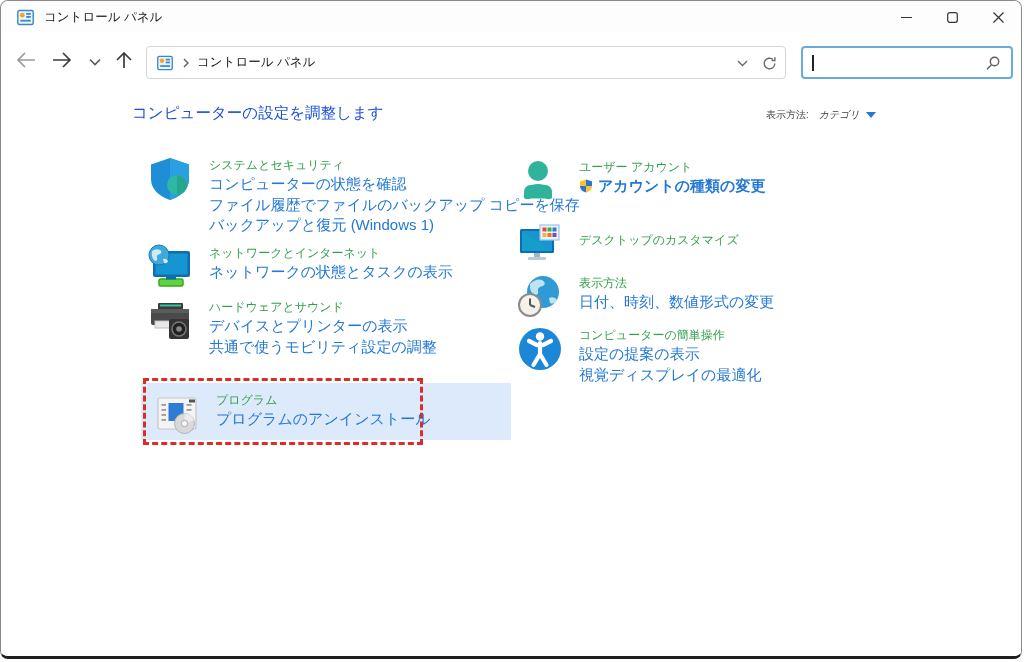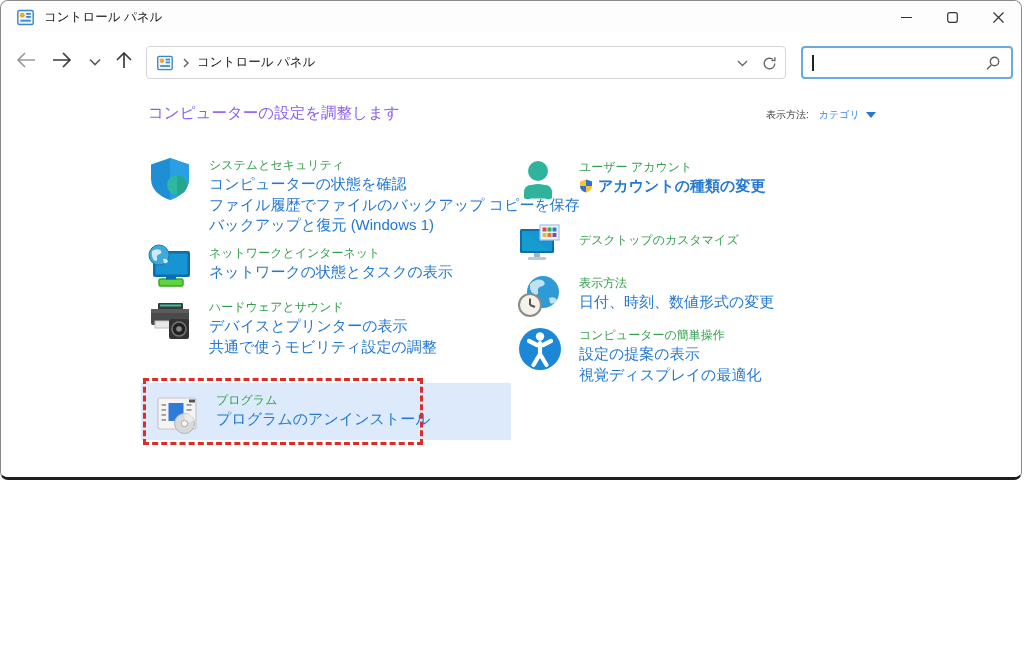--- a/index.html
+++ b/index.html
@@ -1,17 +1,17 @@
 <!DOCTYPE html>
 <html><head>
 <meta charset="utf-8">
 <style>
   html,body{margin:0;padding:0;background:#fff;}
   body{font-family:"Liberation Sans","DejaVu Sans",sans-serif;-webkit-font-smoothing:antialiased;}
-  .window{position:relative;width:1022px;height:480px;background:#fff;border:1px solid #8a8a8a;
+  .window{position:relative;width:1022px;height:659px;background:#fff;border:1px solid #8a8a8a;
     border-bottom:3px solid #1f1f1f;border-radius:8px;overflow:hidden;box-sizing:border-box;}
   
   .titlebar{position:relative;height:32px;background:#fdfdfd;display:flex;align-items:center;}
   .titlebar .app-icon{margin-left:16px;width:17px;height:17px;flex:0 0 auto;}
   .titlebar .title{margin-left:10px;font-size:12.5px;color:#1b1b1b;}
   .win-controls{position:absolute;right:0;top:0;height:32px;display:flex;}
   .win-btn{width:46px;height:32px;display:flex;align-items:center;justify-content:center;}
   
   .toolbar{position:relative;height:54px;background:#fff;}
   .nav-btn{position:absolute;top:50px;width:30px;height:26px;display:flex;align-items:center;justify-content:center;}
@@ -23,23 +23,23 @@
   .addressbar .crumb-text{font-size:12.5px;color:#1b1b1b;}
   .addr-right{position:absolute;right:8px;top:0;height:33px;display:flex;align-items:center;gap:14px;}
   .searchbox{position:absolute;left:800px;top:13px;width:212px;height:33px;border:2px solid #6aabdd;
     border-radius:4px;box-sizing:border-box;background:#fff;}
   .searchbox input{position:absolute;left:8px;top:3px;width:160px;height:23px;border:none;outline:none;
     font-size:12.5px;font-family:inherit;background:transparent;}
   .caret{position:absolute;left:9px;top:7px;width:1.5px;height:16px;background:#222;}
   .search-glyph{position:absolute;right:10px;top:7px;}
   
   .content{position:relative;height:573px;background:#fff;}
-  .page-title{position:absolute;left:147px;top:16px;font-size:15.5px;color:#8b5cf6;}
+  .page-title{position:absolute;left:131px;top:16px;font-size:15.5px;color:#1d4ed8;}
   .viewby{position:absolute;left:765px;top:21px;font-size:10px;color:#454545;display:flex;align-items:center;}
-  .viewby .vlink{color:#3b82f6;margin-left:10px;cursor:pointer;}
+  .viewby .vlink{color:#404040;margin-left:10px;cursor:pointer;font-style:italic;}
   .viewby .varrow{width:0;height:0;border-left:5px solid transparent;border-right:5px solid transparent;
     border-top:6px solid #2478d4;margin-left:6px;}
   .cat{position:absolute;display:flex;gap:15px;}
   .cat-icon{width:48px;height:48px;flex:0 0 auto;}
   .cat-title{font-size:12px;color:#32A04B;margin-top:2px;cursor:pointer;}
   .cat-link{font-size:15px;color:#2478d4;line-height:20.5px;cursor:pointer;}
   .cat-text .cat-link:first-of-type{margin-top:3px;}
   .with-shield{display:flex;align-items:center;gap:5px;font-weight:bold;}
   .hl-bg{position:absolute;left:140px;top:296px;width:370px;height:57px;background:#dceafb;}
   .hl-outline{position:absolute;left:142px;top:291px;width:280px;height:67px;border:3px dashed #d92d26;

